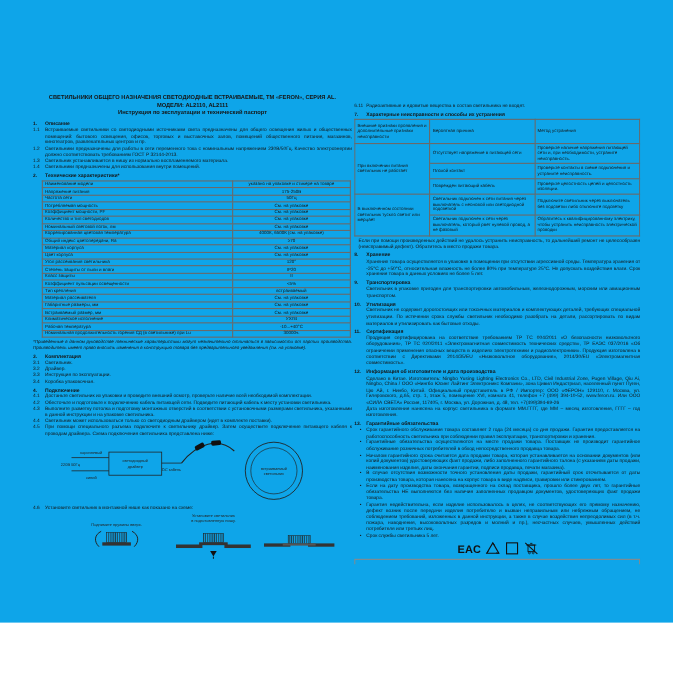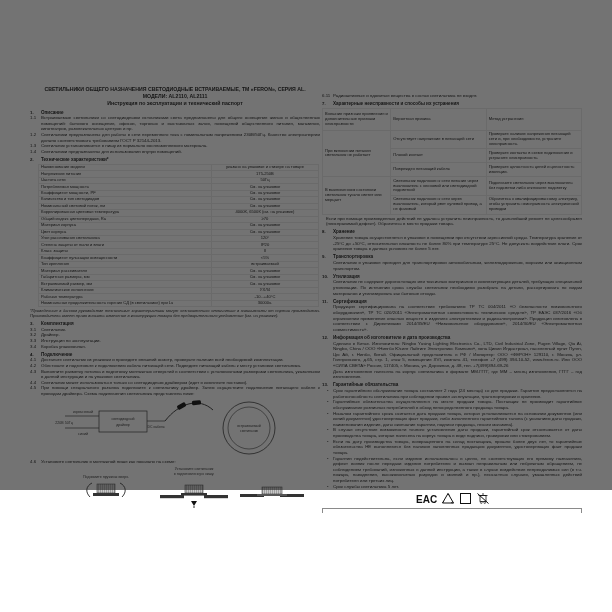--- a/index.html
+++ b/index.html
@@ -1,17 +1,17 @@
 <!DOCTYPE html>
 <html><head>
 <meta charset="utf-8">
 <style>
   html,body{margin:0;padding:0;width:612px;height:612px;background:#ffffff;overflow:hidden;}
   body{font-family:"Liberation Sans", sans-serif;color:#151515;-webkit-font-smoothing:antialiased;}
-  .doc{position:absolute;left:0;top:0;width:612px;height:490px;background:#737373;}
+  .doc{position:absolute;left:0;top:0;width:612px;height:566px;background:#0ea5e9;}
   .col{position:absolute;}
   .col-left{left:30px;top:86px;width:290px;height:424px;overflow:hidden;}
   .col-right{left:322px;top:93px;width:260px;height:420px;overflow:hidden;}
   .title-line{font-size:5.2px;font-weight:bold;text-align:center;line-height:1.35;}
   .h{display:flex;margin-top:2.5px;}
   .h .num{font-weight:bold;}
   .h .lbl{font-weight:bold;font-size:4.6px;}
   .num{flex:0 0 11px;font-size:4.4px;line-height:1.28;}
   .bul{flex:0 0 6px;font-size:4.4px;line-height:1.28;}
   .bul::before{content:"•";}

